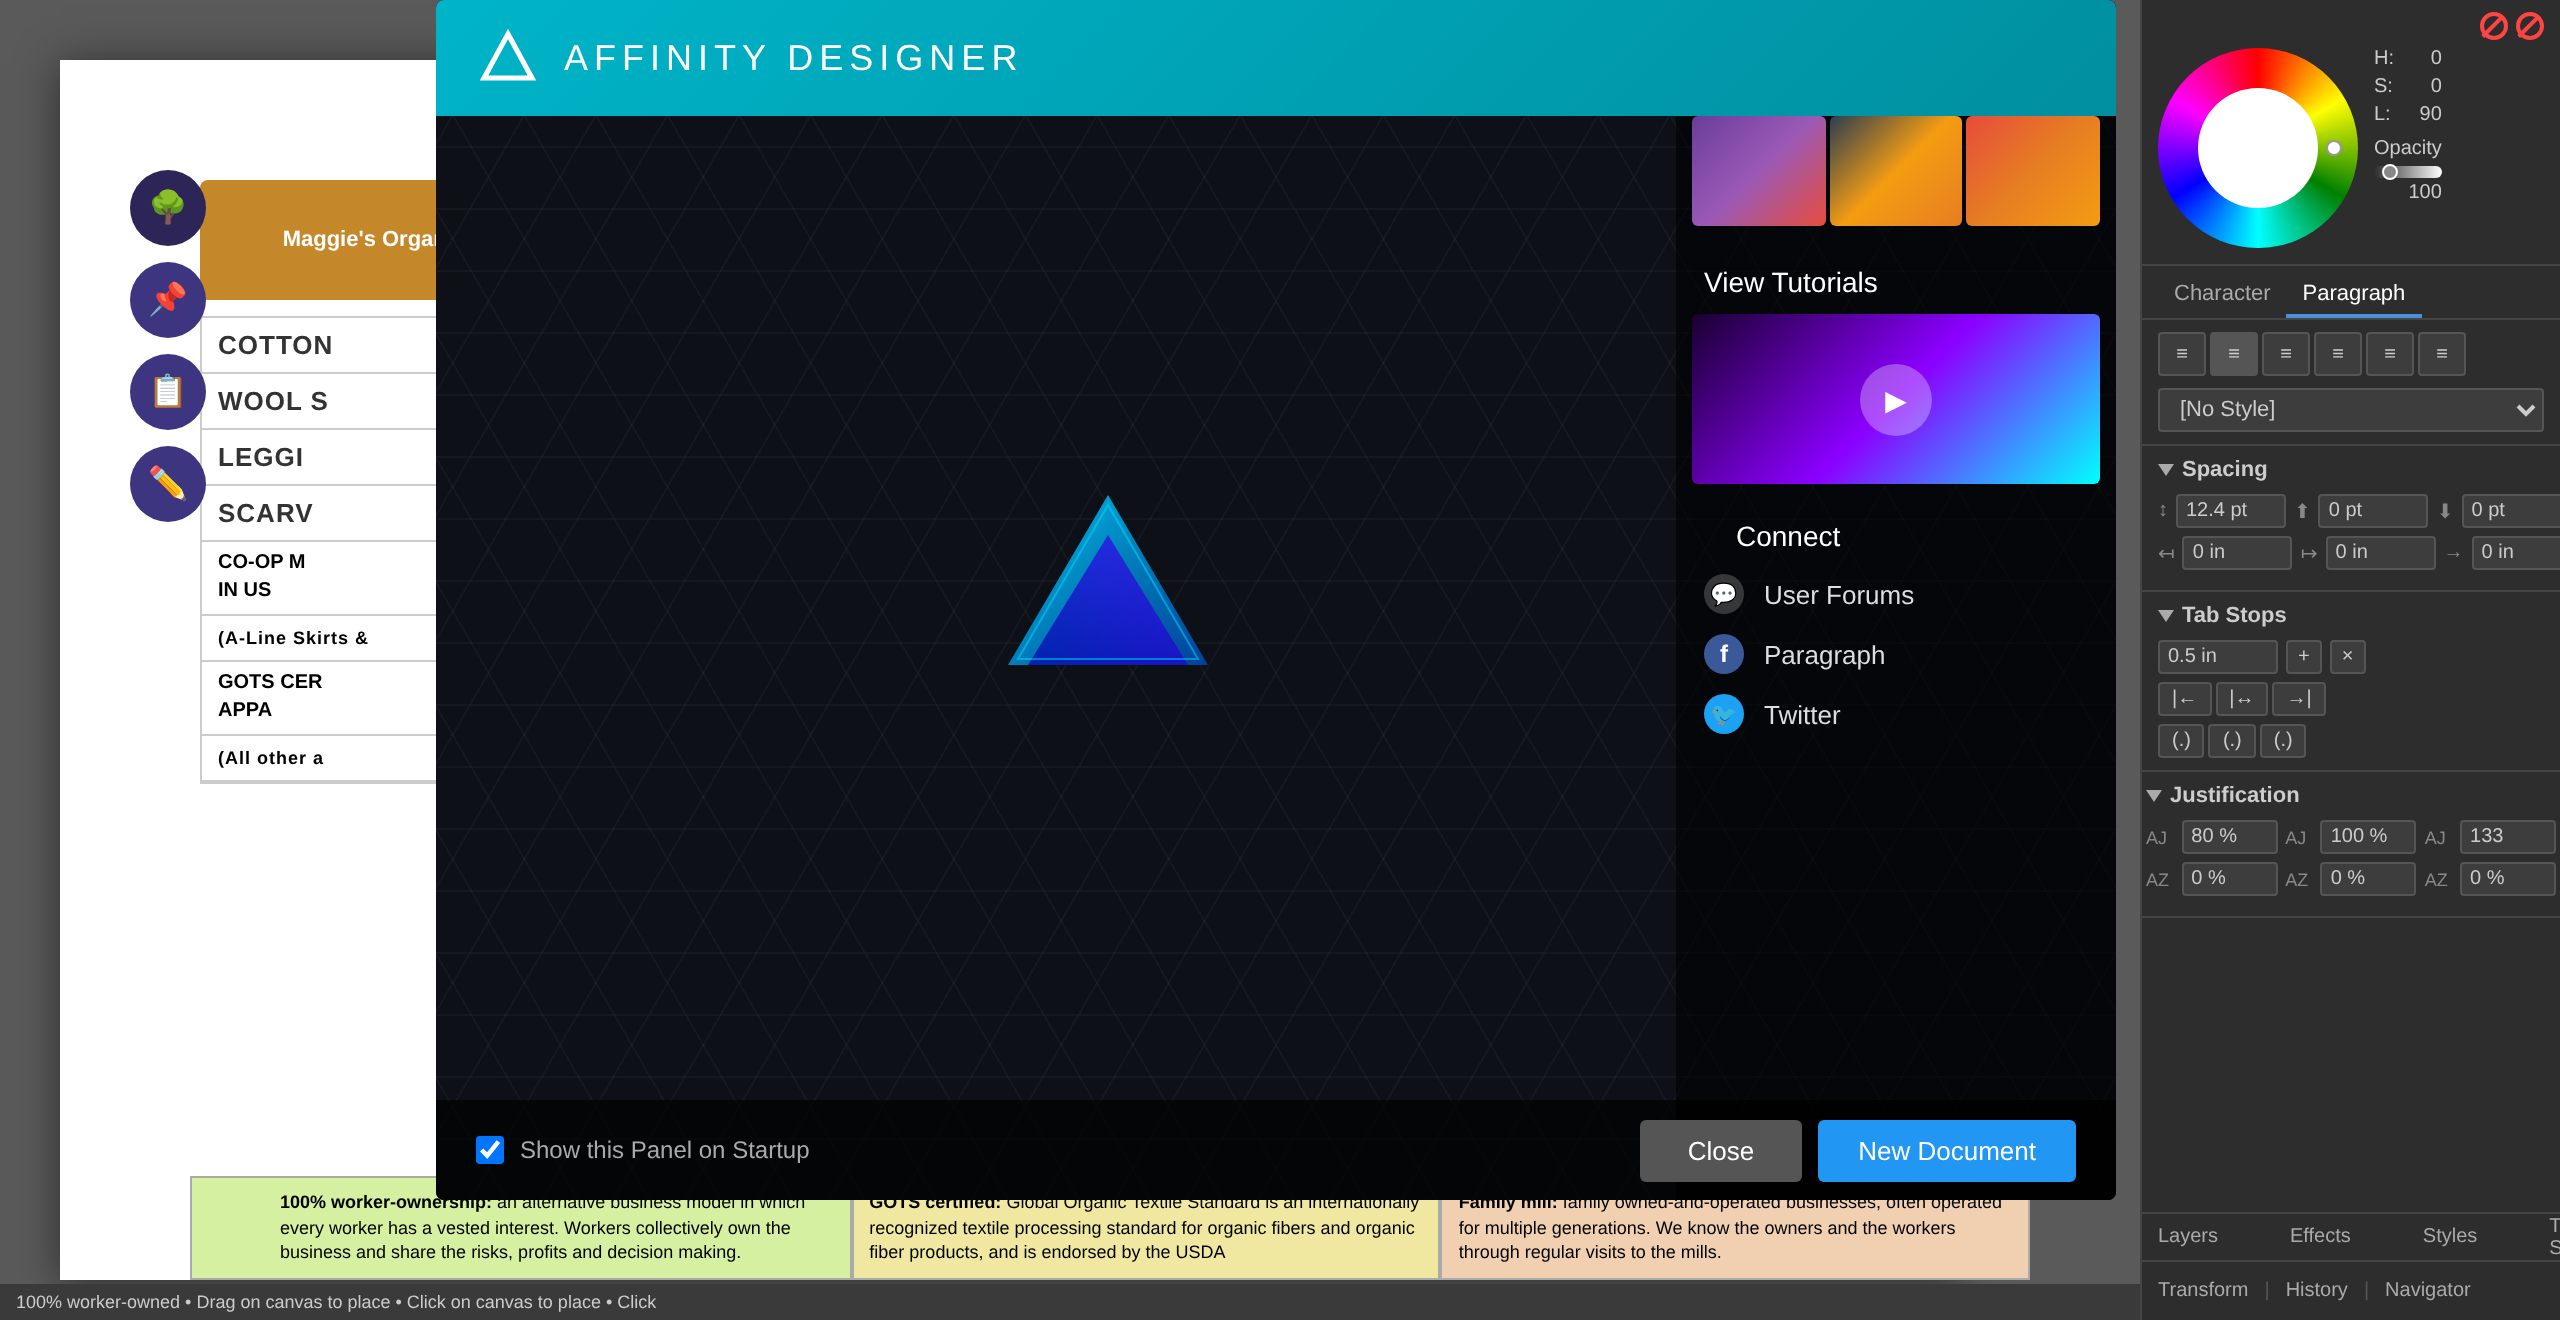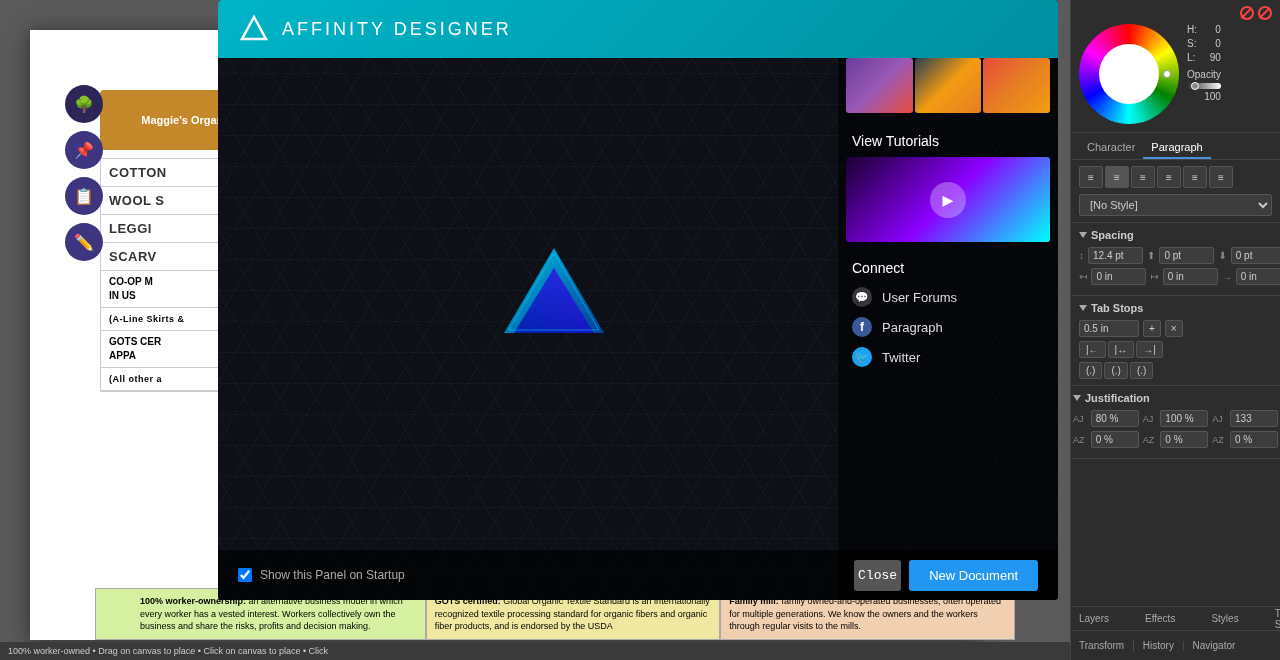--- a/index.html
+++ b/index.html
@@ -333,25 +333,24 @@
 
     .footer-buttons {
       display: flex;
       gap: 8px;
     }
 
     .btn-close {
       background: #555;
       color: white;
       border: none;
-      padding: 8px 4px;
+      padding: 8px 24px;
       border-radius: 3px;
       font-size: 13px;
       cursor: pointer;
-      font-family: Liberation Mono, monospace;
     }
 
     .btn-new-doc {
       background: #2196F3;
       color: white;
       border: none;
       padding: 8px 20px;
       border-radius: 3px;
       font-size: 13px;
       cursor: pointer;
@@ -774,21 +773,21 @@
       <div class="sample-thumb sample-thumb-2"></div>
       <div class="sample-thumb sample-thumb-3"></div>
     </div>
 
     <div class="modal-section-title">View Tutorials</div>
     <div class="tutorial-thumb">
       <div class="play-btn">▶</div>
     </div>
 
     <div class="connect-section">
-      <div class="modal-section-title" style="padding: 8px 0 6px;">Connect</div>
+      <div class="modal-section-title" style="padding: 8px 0 6px; margin-left: 16px;">Connect</div>
       <div class="connect-link">
         <div class="connect-icon">💬</div>
         <span>User Forums</span>
       </div>
       <div class="connect-link">
         <div class="connect-icon" style="background:#3b5998; font-weight:bold; font-size:12px;">f</div>
         <span>Paragraph</span>
       </div>
       <div class="connect-link">
         <div class="connect-icon" style="background:#1da1f2;">🐦</div>

